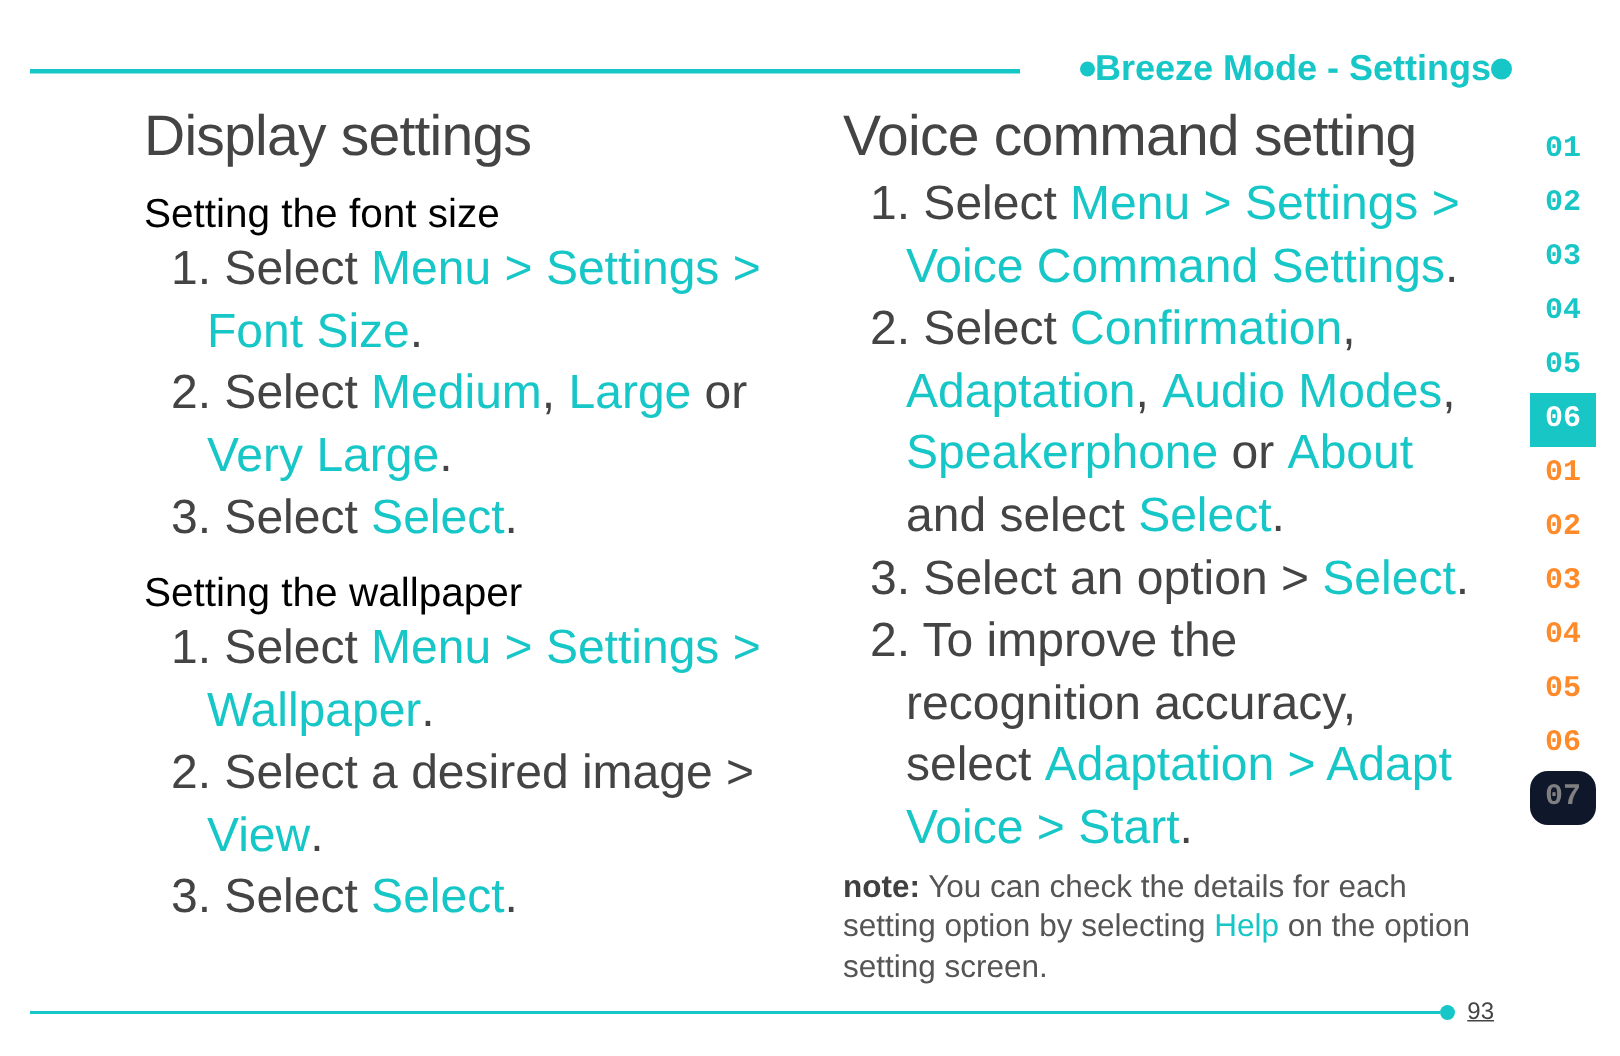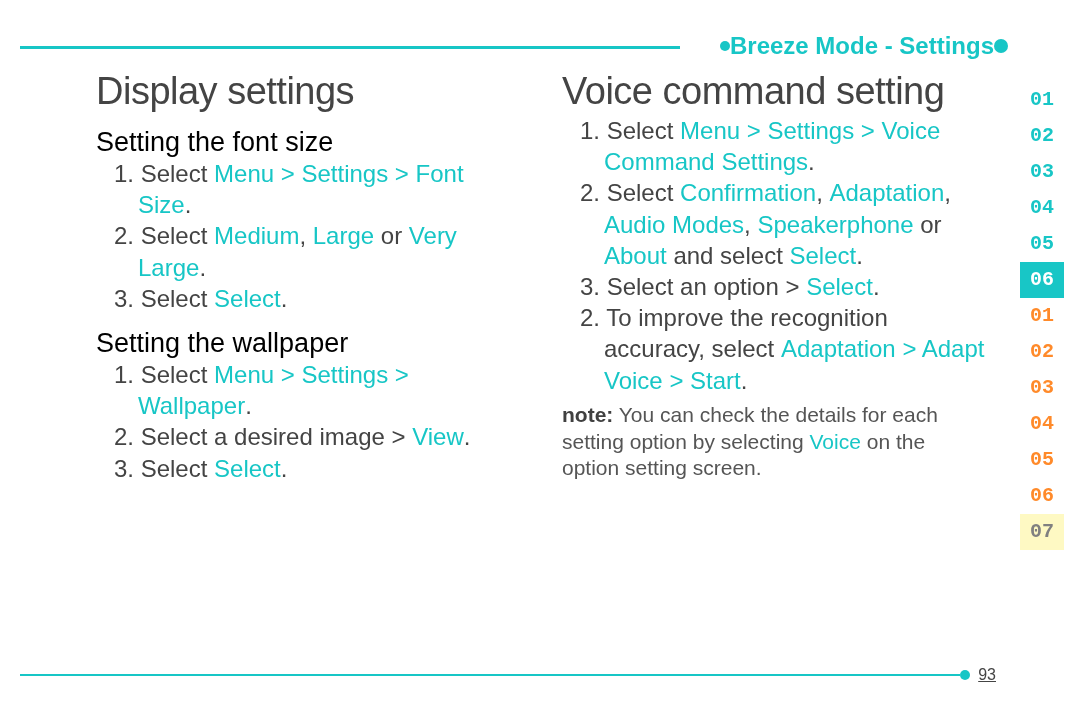--- a/index.html
+++ b/index.html
@@ -57,21 +57,21 @@
     color: #444;
     letter-spacing: -0.5px;
   }
   h2 {
     font-size: 27px;
     font-weight: 500;
     margin: 14px 0 0 0;
     color: #000000;
   }
   .step {
-    font-size: 24px;
+    font-size: 32px;
     line-height: 1.3;
     margin: 0;
     padding-left: 42px;
     text-indent: -24px;
     color: #444;
   }
   .note {
     font-size: 21px;
     line-height: 1.28;
     color: #555;
@@ -87,21 +87,21 @@
   .tab {
     font-family: "Courier New", monospace;
     font-size: 20px;
     height: 36px;
     line-height: 36px;
     text-align: center;
     color: #18c6c6;
     font-weight: 600;
   }
   .tab.orange { color: #ff8a2a; }
-  .tab.grey   { color: #808080; background:#fef9c3; }
+  .tab.grey   { color: #808080; background:#0f172a;border-radius:12px; }
   .tab.active { background:#18c6c6; color:#fff; }
   .footer {
     position: absolute;
     right: 84px;
     bottom: 20px;
     display:flex;
     align-items:center;
     gap:8px;
   }
   .pagenum { font-size:16px; color:#444;text-decoration:underline; }
@@ -152,21 +152,21 @@
     <p class="step">
       <span>2. Select </span><span class="accent">Confirmation</span><span>, </span><span class="accent">Adaptation</span><span>, </span><span class="accent">Audio Modes</span><span>, </span><span class="accent">Speakerphone</span><span> or </span><span class="accent">About</span><span> and select </span><span class="accent">Select</span><span>.</span>
     </p>
     <p class="step">
       <span>3. Select an option &gt; </span><span class="accent">Select</span><span>.</span>
     </p>
     <p class="step">
       <span>2. To improve the recognition accuracy, select </span><span class="accent">Adaptation &gt; Adapt Voice &gt; Start</span><span>.</span>
     </p>
     <p class="note">
-      <b>note:</b><span> You can check the details for each setting option by selecting </span><span class="accent">Voice</span><span> on the option setting screen.</span>
+      <b>note:</b><span> You can check the details for each setting option by selecting </span><span class="accent">Help</span><span> on the option setting screen.</span>
     </p>
   </div>
 </div>
 
 <div class="side-tabs" id="side-tabs">
     <div class="tab">01</div>
     <div class="tab">02</div>
     <div class="tab">03</div>
     <div class="tab">04</div>
     <div class="tab">05</div>

